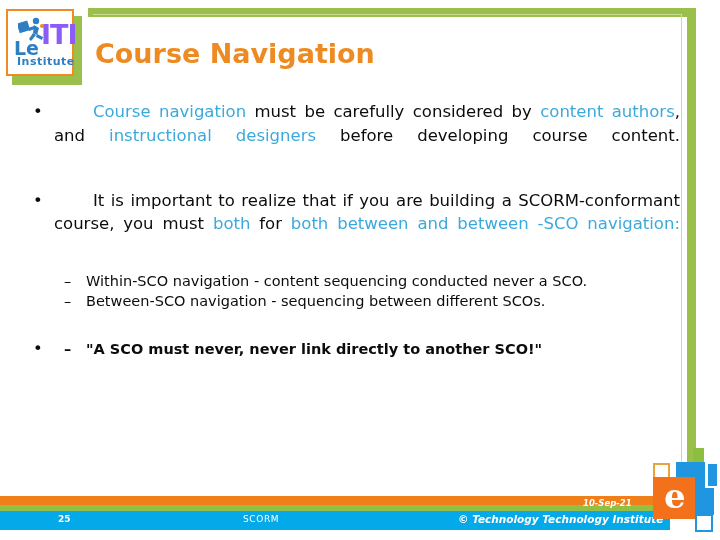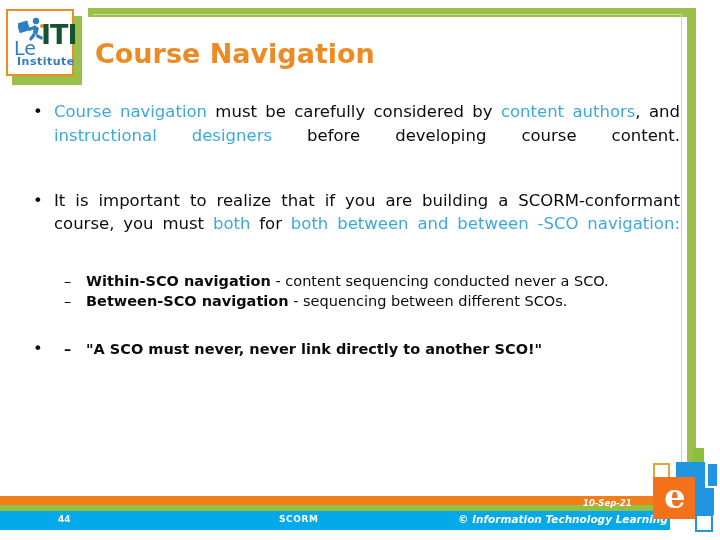--- a/index.html
+++ b/index.html
@@ -72,30 +72,30 @@
   .logo-runner {
     position: absolute;
     left: 10px; top: 6px;
     width: 30px; height: 30px;
   }
   .logo-iti {
     position: absolute;
     left: 33px; top: 10px;
     font-size: 27px;
     font-weight: bold;
-    color: #14532d;
+    color: #8b5cf6;
     font-family: "DejaVu Sans", sans-serif;
     letter-spacing: -1px;
     line-height: 1;
   }
   .logo-le {
     position: absolute;
     left: 6px; top: 28px;
     font-size: 19px;
-    font-weight: normal;
+    font-weight: bold;
     color: #2E7FC2;
     font-family: "DejaVu Sans", sans-serif;
     line-height: 1;
   }
   .logo-learning {
     position: absolute;
     left: 9px; top: 45px;
     font-size: 11px;
     font-weight: bold;
     color: #2E7FC2;
@@ -134,20 +134,21 @@
     margin-bottom: 2px;
   }
   .bullet > .dot {
     position: absolute;
     left: 13px; top: 0px;
     font-size: 16.5px;
     line-height: 23.5px;
   }
   .bullet .just {
     text-align: justify;
+    margin-left: 39px;
   }
   .bullet .just:after {
     content: "";
     display: inline-block;
     width: 100%;
   }
 
   .sub {
     position: relative;
     padding-left: 66px;
@@ -172,21 +173,21 @@
   }
   .sub2 > .dash {
     position: absolute;
     left: 44px; top: 0;
     font-size: 14.5px;
     line-height: 20px;
     font-weight: bold;
   }
 
   .hl { color: #3BA9DC; }
-  .b  { font-weight: bold; }
+  .b  { font-weight: normal; }
 
   .gap-sm { height: 10px; }
   .gap-md { height: 16px; }
 
   
   .bar-orange {
     position: absolute;
     left: 0; top: 496px;
     width: 670px; height: 9px;
     background: #F07F1A;
@@ -208,25 +209,24 @@
     left: 58px; top: 514px;
     font-size: 9px;
     font-weight: bold;
     color: #ffffff;
     font-family: "DejaVu Sans", sans-serif;
   }
   .footer-center {
     position: absolute;
     left: 243px; top: 514px;
     font-size: 9px;
-    font-weight: bold;
+    font-weight: normal;
     color: #ffffff;
     font-family: "DejaVu Sans", sans-serif;
     letter-spacing: 0.6px;
-    margin-left: 36px;
   }
   .footer-date {
     position: absolute;
     left: 583px; top: 498px;
     font-size: 8.5px;
     font-weight: bold;
     color: #ffffff;
     font-family: "DejaVu Sans", sans-serif;
     font-style: italic;
   }
@@ -318,24 +318,24 @@
     <div class="sub2">
       <span class="dash">–</span>
       <span>"A SCO must never, never link directly to another SCO!"</span>
     </div>
 
   </div>
 
   <div class="bar-orange"></div>
   <div class="bar-green"></div>
   <div class="bar-blue"></div>
-  <div class="page-num">44</div>
+  <div class="page-num">25</div>
   <div class="footer-center">SCORM</div>
   <div class="footer-date">10-Sep-21</div>
-  <div class="footer-copy">© Information Technology Learning</div>
+  <div class="footer-copy">© Technology Technology Institute</div>
 
   <div class="elogo">
     <div class="el-sq el-green"></div>
     <div class="el-sq el-out-tl"></div>
     <div class="el-sq el-blue1"></div>
     <div class="el-sq el-blue2"></div>
     <div class="el-sq el-blue3"></div>
     <div class="el-sq el-orange"></div>
     <div class="el-sq el-e">e</div>
     <div class="el-sq el-out-br"></div>

